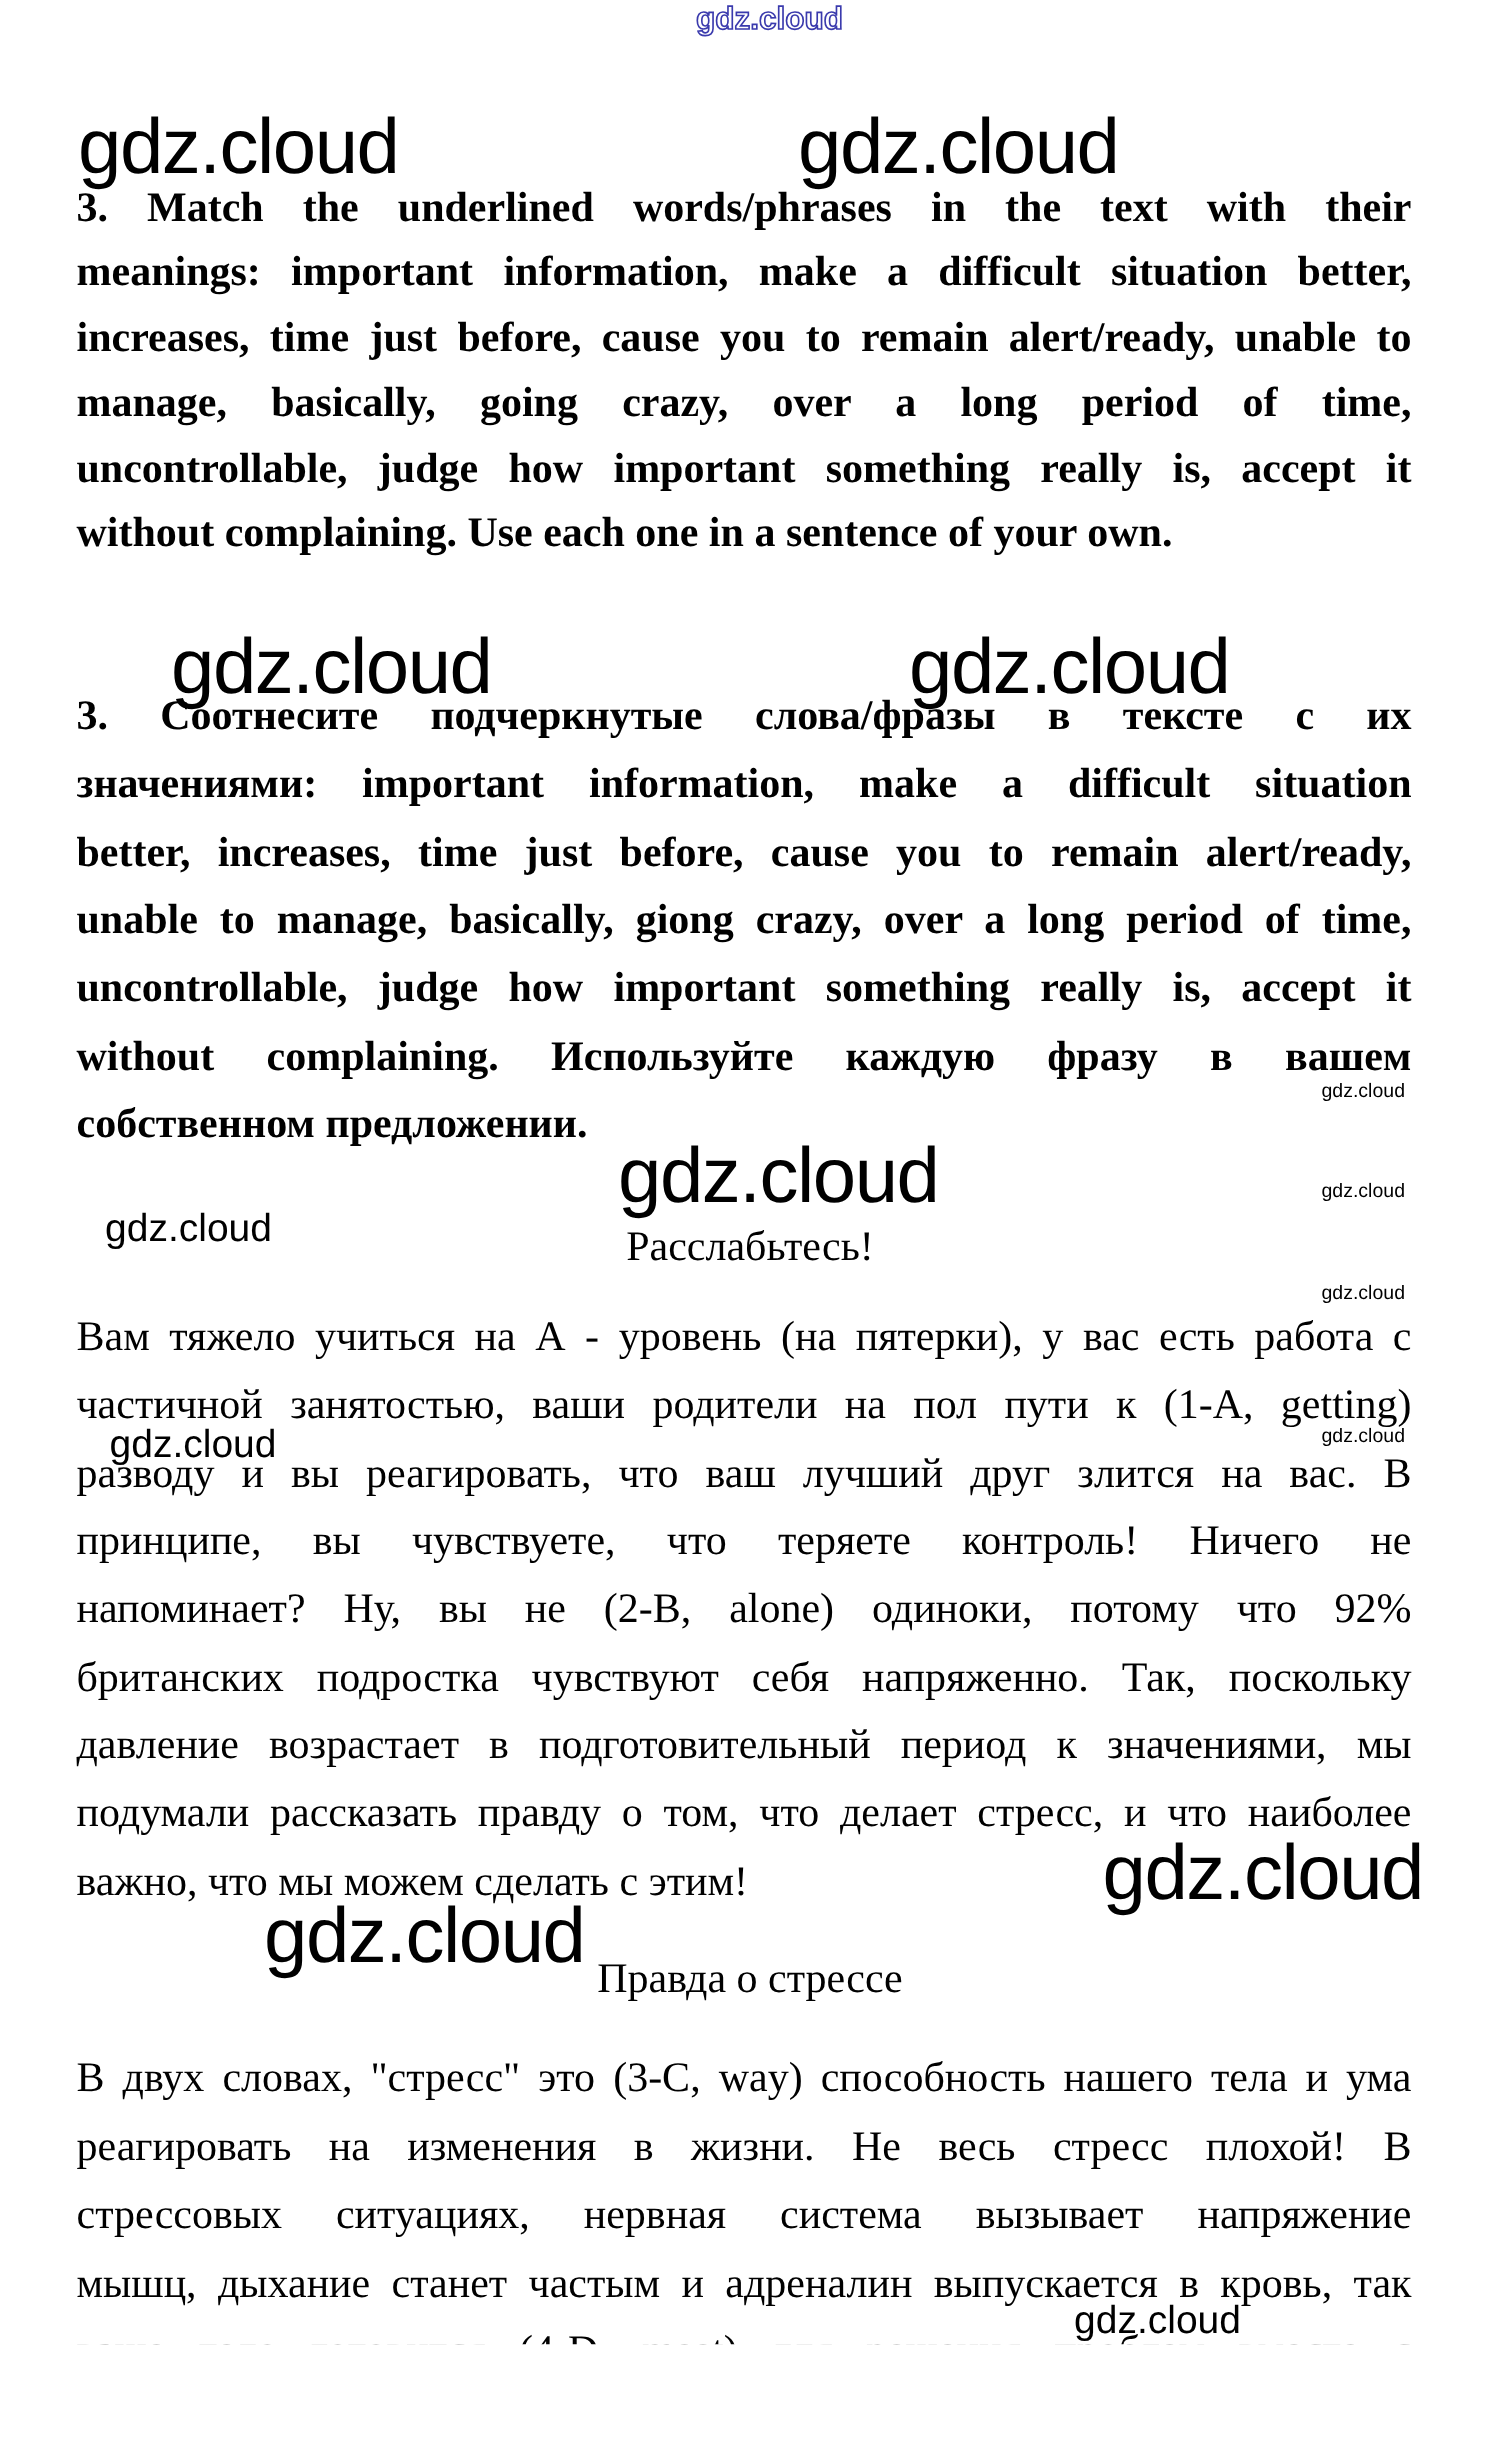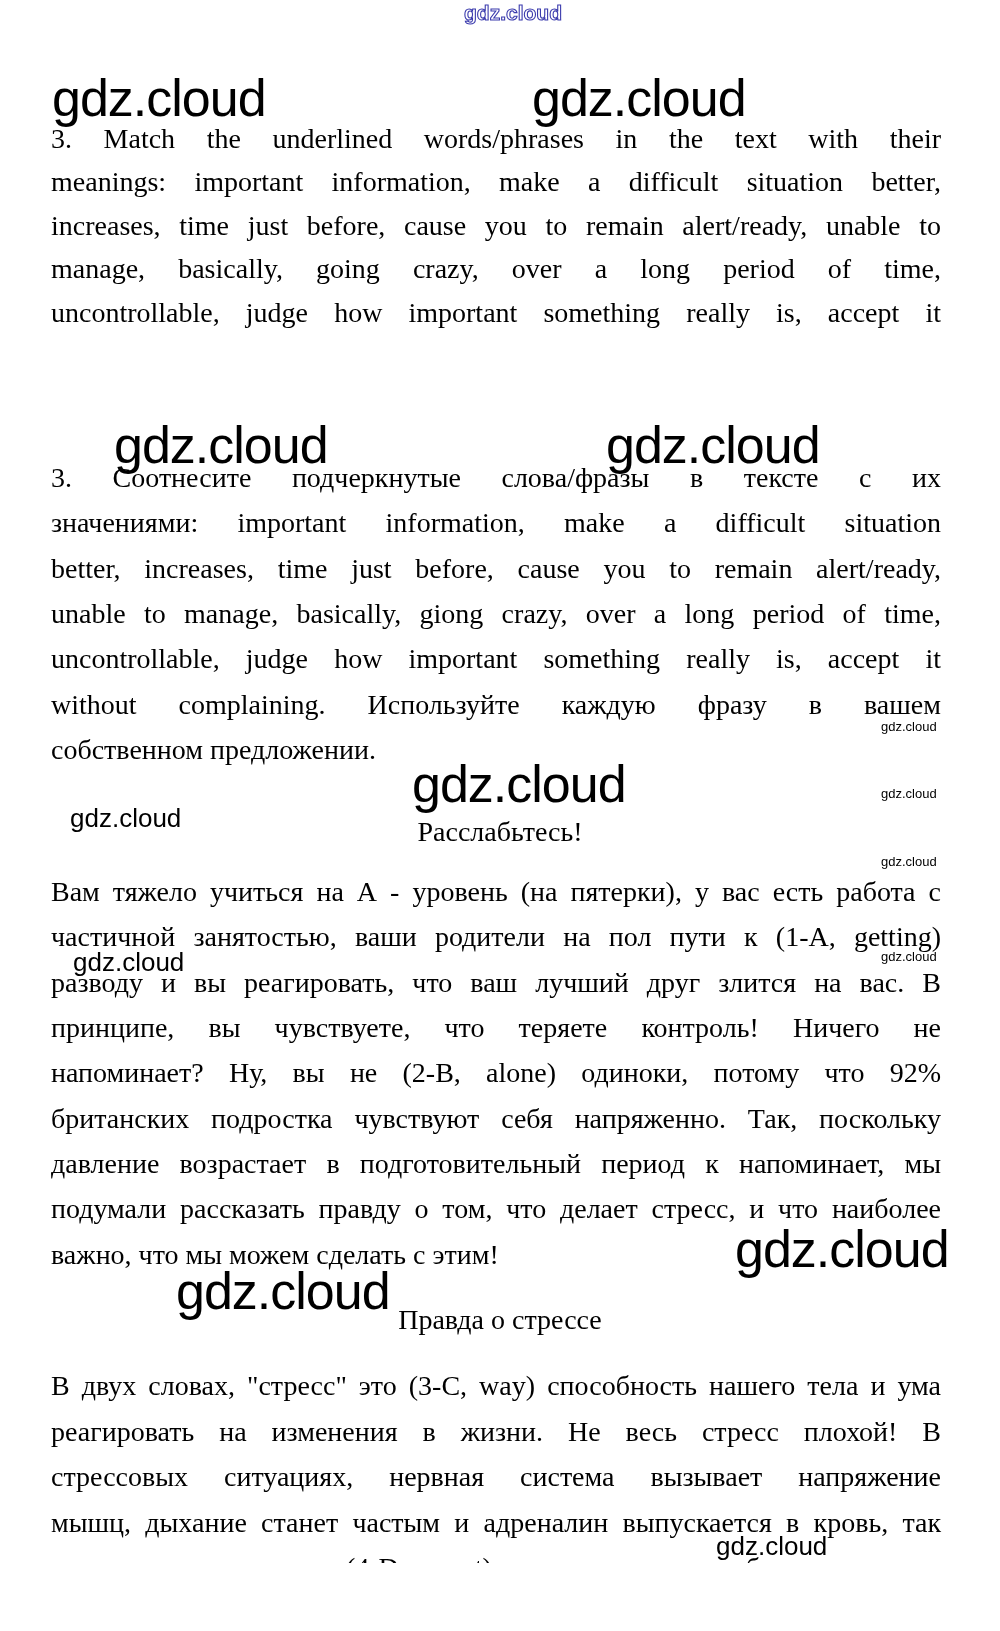--- a/index.html
+++ b/index.html
@@ -47,21 +47,21 @@
     text-align: center;
     font-size: 28px;
     line-height: 1.2;
   }
   .para {
     position: absolute;
     left: 51px;
     width: 890px;
     font-size: 28px;
   }
-  .para-bold { font-weight: normal; }
+  .para-bold { font-weight: bold; }
   .tline { text-align: justify; text-align-last: justify; }
   .tline-last { text-align-last: left; }
   .lh43 .tline { line-height: 43.4px; }
   .lh45 .tline { line-height: 45.35px; }
   .lh455 .tline { line-height: 45.5px; }
   #p-task-en { top: 117px; }
   #p-task-ru { top: 455px; }
   #h-relax   { top: 801px; margin-top: 14px; }
   #p-story1  { top: 869px; }
   #h-truth   { top: 1303px; }
@@ -91,20 +91,21 @@
   <span class="wm wm-sm" style="left:881px; top:855px;">gdz.cloud</span>
   <span class="wm wm-sm" style="left:881px; top:950px;">gdz.cloud</span>
 
 
   <div id="p-task-en" class="para para-bold lh43">
       <div class="tline">3. Match the underlined words/phrases in the text with their</div>
       <div class="tline">meanings: important information, make a difficult situation better,</div>
       <div class="tline">increases, time just before, cause you to remain alert/ready, unable to</div>
       <div class="tline">manage, basically, going crazy, over a long period of time,</div>
       <div class="tline">uncontrollable, judge how important something really is, accept it</div>
+      <div class="tline tline-last">without complaining. Use each one in a sentence of your own.</div>
     </div>
 
   <div id="p-task-ru" class="para para-bold lh45">
       <div class="tline">3. Соотнесите подчеркнутые слова/фразы в тексте с их</div>
       <div class="tline">значениями: important information, make a difficult situation</div>
       <div class="tline">better, increases, time just before, cause you to remain alert/ready,</div>
       <div class="tline">unable to manage, basically, giong crazy, over a long period of time,</div>
       <div class="tline">uncontrollable, judge how important something really is, accept it</div>
       <div class="tline">without complaining. Используйте каждую фразу в вашем</div>
       <div class="tline tline-last">собственном предложении.</div>
@@ -112,21 +113,21 @@
 
   <div id="h-relax" class="heading">Расслабьтесь!</div>
 
   <div id="p-story1" class="para lh45">
       <div class="tline">Вам тяжело учиться на А - уровень (на пятерки), у вас есть работа с</div>
       <div class="tline">частичной занятостью, ваши родители на пол пути к (1-A, getting)</div>
       <div class="tline">разводу и вы реагировать, что ваш лучший друг злится на вас. В</div>
       <div class="tline">принципе, вы чувствуете, что теряете контроль! Ничего не</div>
       <div class="tline">напоминает? Ну, вы не (2-B, alone) одиноки, потому что 92%</div>
       <div class="tline">британских подростка чувствуют себя напряженно. Так, поскольку</div>
-      <div class="tline">давление возрастает в подготовительный период к напоминает, мы</div>
+      <div class="tline">давление возрастает в подготовительный период к значениями, мы</div>
       <div class="tline">подумали рассказать правду о том, что делает стресс, и что наиболее</div>
       <div class="tline tline-last">важно, что мы можем сделать с этим!</div>
     </div>
 
   <div id="h-truth" class="heading">Правда о стрессе</div>
 
   <div id="p-story2" class="para lh455">
       <div class="tline">В двух словах, "стресс" это (3-C, way) способность нашего тела и ума</div>
       <div class="tline">реагировать на изменения в жизни. Не весь стресс плохой! В</div>
       <div class="tline">стрессовых ситуациях, нервная система вызывает напряжение</div>

